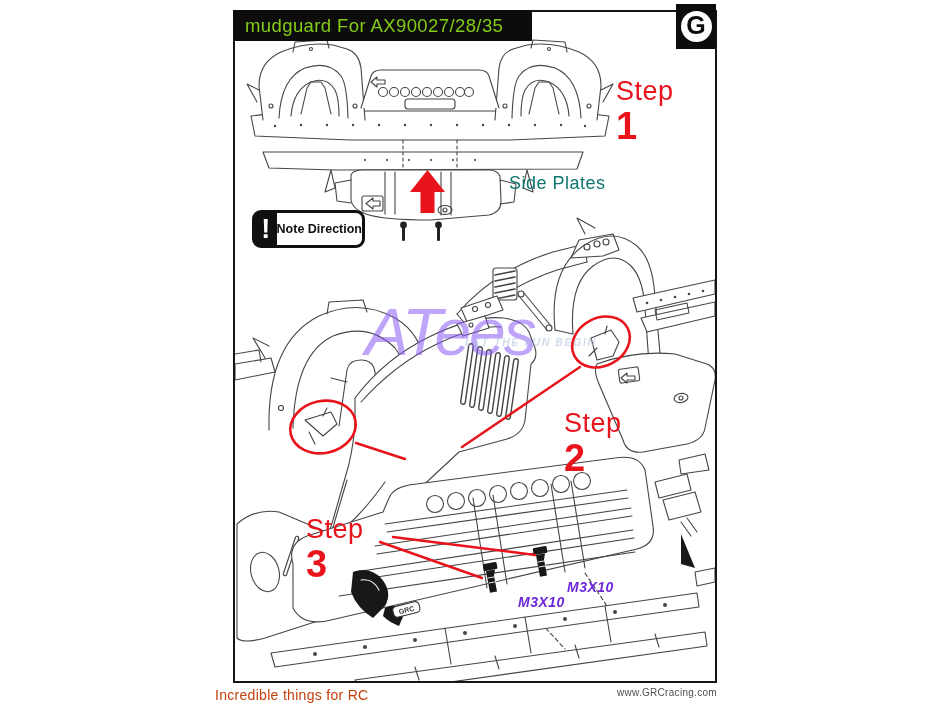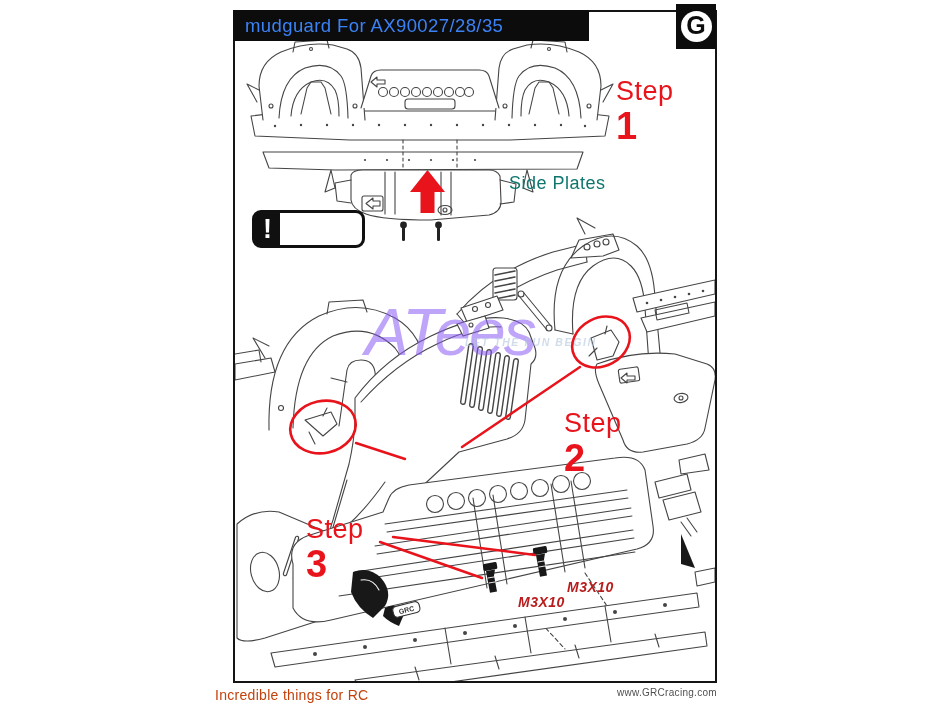--- a/index.html
+++ b/index.html
@@ -5,22 +5,22 @@
   html,body{margin:0;padding:0;background:#ffffff;}
   body{width:950px;height:712px;position:relative;overflow:hidden;
        font-family:"Liberation Sans", sans-serif;}
   .canvas{position:absolute;inset:0;background:#fff;}
 
   .page-frame{position:absolute;left:233px;top:10px;width:484px;height:673px;
     border:2px solid #141414;box-sizing:border-box;background:#fff;}
 
   .art-svg{position:absolute;left:0;top:0;width:480px;height:669px;z-index:1;}
 
-  .title-bar{position:absolute;left:-2px;top:-2px;width:356px;height:31px;
-    background:#0c0c0c;color:#3b82f6;display:flex;align-items:center;
+  .title-bar{position:absolute;left:-2px;top:-2px;width:299px;height:31px;
+    background:#0c0c0c;color:#84cc16;display:flex;align-items:center;
     padding-left:12px;box-sizing:border-box;z-index:5;}
   .title-bar span{font-size:18.5px;letter-spacing:.4px;}
 
   .logo-box{position:absolute;left:441px;top:-8px;width:40px;height:45px;
     background:#0c0c0c;display:flex;align-items:center;justify-content:center;z-index:6;}
   .logo-circle{width:31px;height:31px;background:#fff;border-radius:50%;
     display:flex;align-items:center;justify-content:center;}
   .logo-circle span{font-size:25px;font-weight:800;color:#0c0c0c;line-height:1;
     transform:translateY(-1px);}
 
@@ -39,21 +39,21 @@
     align-items:stretch;z-index:4;box-sizing:border-box;}
   .note-badge .bang{width:25px;background:#101010;color:#fff;display:flex;
     align-items:center;justify-content:center;font-size:27px;font-weight:bold;
     border-radius:4px 0 0 4px;}
   .note-badge .note-text{flex:1;display:flex;align-items:center;justify-content:center;
     font-size:12.5px;font-weight:bold;color:#101010;white-space:nowrap;}
 
   .interlock{position:absolute;left:176px;top:433px;font-size:16.5px;color:#242424;
     letter-spacing:.3px;white-space:nowrap;z-index:4;}
 
-  .m3x10{position:absolute;color:#b91c1c;font-size:14px;font-style:italic;
+  .m3x10{position:absolute;color:#6d28d9;font-size:14px;font-style:italic;
     font-weight:bold;letter-spacing:.5px;z-index:4;white-space:nowrap;}
   .m3x10.left{left:283px;top:582px;}
   .m3x10.right{left:332px;top:567px;}
 
   .watermark{position:absolute;left:130px;top:284px;z-index:3;pointer-events:none;}
   .watermark .brand{font-size:66px;font-style:italic;font-weight:400;
     color:#8b5cf6;opacity:.55;letter-spacing:-2px;line-height:1.1;}
   .watermark .tagline{position:absolute;left:100px;top:40px;font-size:10.5px;
     font-weight:bold;font-style:italic;letter-spacing:1.6px;color:#b3c6dd;opacity:.6;
     white-space:nowrap;}
@@ -316,20 +316,21 @@
 
     <div class="step-label step1">
       <span class="word">Step</span>
       <span class="num">1</span>
     </div>
 
     <div class="side-plates">Side Plates</div>
 
     <div class="note-badge">
       <div class="bang">!</div>
+      <div class="note-text">Note Direction</div>
     </div>
 
     <div class="watermark">
       <div class="brand">ATees</div>
       <div class="tagline">LET THE FUN BEGIN</div>
     </div>
 
     <div class="step-label step2">
       <span class="word">Step</span>
       <span class="num">2</span>

